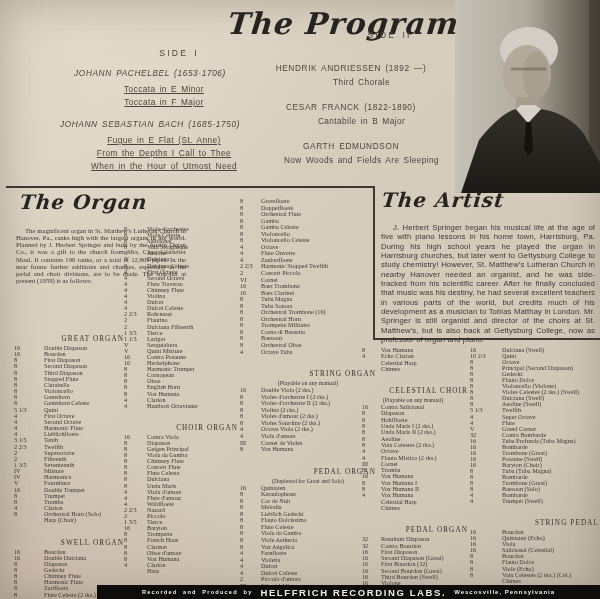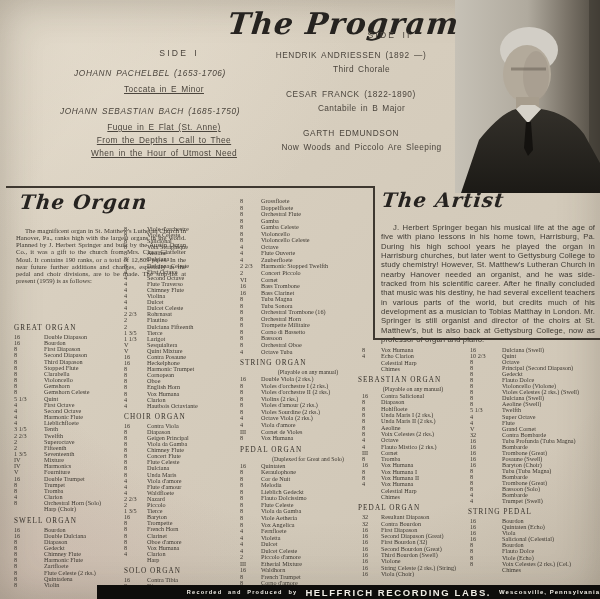--- a/index.html
+++ b/index.html
@@ -40,21 +40,21 @@
   .side-label{font-size:8.6px;letter-spacing:2.2px;margin-bottom:6px;}
   .side1 .side-label{padding-left:58px;}
   .side2 .side-label{padding-left:77px;}
   .program-composer{margin-top:9px;line-height:13px;letter-spacing:.6px;}
   .program-work{line-height:13px;}
   .side1 .program-work{padding-left:28px;text-decoration:underline;}
   .side2 .program-work{padding-left:21px;}
   .side1 .program-composer{margin-bottom:3px;font-style:italic;}
   .side2 .program-composer{margin-bottom:1px;}
   .side2 .program-composer{margin-top:12px;}
-  .side2 .program-composer:first-child{margin-top:9px;}
+  .side2 .program-composer:first-child{margin-top:22px;}
 
   
   .organ-intro{
     position:absolute;left:16px;top:227px;width:170px;
     font-family:"Liberation Serif", serif;font-size:6.7px;line-height:7.15px;
     text-align:justify;text-indent:9px;color:#3e3931;
   }
 
   
   .artist-bio{
@@ -72,29 +72,29 @@
   .col-e{left:468px;top:347px;width:131px;--lh:6.05px;}
   .stop-row{display:flex;line-height:var(--lh);font-size:6.2px;white-space:nowrap;}
   .stop-row .num{flex:0 0 auto;white-space:nowrap;}
   .col-a .num{width:30px;}
   .col-b .num{width:23px;}
   .col-c .num{width:21px;}
   .col-d .num{width:23px;padding-left:4px;box-sizing:border-box;}
   .col-e .num{width:34px;padding-left:2px;box-sizing:border-box;}
   .stop-row .name{flex:1 1 auto;overflow:hidden;}
   .sec-header{
-    font-size:7.2px;letter-spacing:1.1px;text-align:left;color:#37322b;
-    margin:4px 0 2px;line-height:8px;white-space:nowrap;
+    font-size:7.2px;letter-spacing:1.1px;text-align:right;color:#37322b;
+    margin:15px 0 2px;line-height:8px;white-space:nowrap;
   }
   .sec-note{font-size:5.9px;text-align:center;line-height:6.5px;margin-bottom:.5px;white-space:nowrap;}
 
   
   .footer-bar{
     position:absolute;left:97px;right:0;top:585px;height:14px;background:#0e0d0b;
-    display:flex;align-items:center;justify-content:flex-end;gap:8px;color:#efece4;
+    display:flex;align-items:center;justify-content:center;gap:8px;color:#efece4;
     white-space:nowrap;
   }
   .footer-prefix{font-size:5.6px;font-weight:bold;letter-spacing:1.2px;word-spacing:3px;}
   .footer-label{font-size:9.5px;font-weight:bold;letter-spacing:1.6px;}
   .footer-loc{font-size:6px;font-weight:bold;letter-spacing:1px;}
 </style>
 </head>
 <body>
 
 <div class="cover">
@@ -132,35 +132,36 @@
 
   <div class="rule hrule1"></div>
   <div class="rule vrule"></div>
   <div class="rule hrule2"></div>
 
   <div class="side side1">
     <div class="side-label">SIDE I</div>
     <div>
         <div class="program-composer">JOHANN PACHELBEL (1653-1706)</div>
         <div class="program-work">Toccata in E Minor</div>
+        <div class="program-work">Toccata in F Major</div>
         <div class="program-composer">JOHANN SEBASTIAN BACH (1685-1750)</div>
         <div class="program-work">Fugue in E Flat (St. Anne)</div>
         <div class="program-work">From the Depths I Call to Thee</div>
         <div class="program-work">When in the Hour of Utmost Need</div>
       </div>
   </div>
   <div class="side side2">
     <div class="side-label">SIDE II</div>
     <div>
         <div class="program-composer">HENDRIK ANDRIESSEN (1892 —)</div>
         <div class="program-work">Third Chorale</div>
         <div class="program-composer">CESAR FRANCK (1822-1890)</div>
         <div class="program-work">Cantabile in B Major</div>
         <div class="program-composer">GARTH EDMUNDSON</div>
-        <div class="program-work">Now Woods and Piccolo Are Sleeping</div>
+        <div class="program-work">Now Woods and Fields Are Sleeping</div>
       </div>
   </div>
 
   <div class="organ-intro">The magnificent organ in St. Matthew's Lutheran Church in Hanover, Pa., ranks high with the largest organs in the world. Planned by J. Herbert Springer and built by the Austin Organ Co., it was a gift to the church from Mrs. Clara Glatfelter Moul. It contains 190 ranks, or a total of 12,809 pipes. In the near future further additions and changes, especially in the pedal and choir divisions, are to be made. The stop-list at present (1959) is as follows:</div>
 
   <div class="artist-bio">J. Herbert Springer began his musical life at the age of five with piano lessons in his home town, Harrisburg, Pa. During his high school years he played the organ in Harrisburg churches, but later went to Gettysburg College to study chemistry! However, St. Matthew's Lutheran Church in nearby Hanover needed an organist, and he was side-tracked from his scientific career. After he finally concluded that music was his destiny, he had several excellent teachers in various parts of the world, but credits much of his development as a musician to Tobias Matthay in London. Mr. Springer is still organist and director of the choirs at St. Matthew's, but is also back at Gettysburg College, now as professor of organ and piano.</div>
 
   <div class="stopcol col-a">
       <div class="sec-header">GREAT ORGAN</div>
       <div class="stop-row">
@@ -773,21 +774,21 @@
         <span class="name">Echo Clarion</span>
       </div>
       <div class="stop-row">
         <span class="num"></span>
         <span class="name">Celestial Harp</span>
       </div>
       <div class="stop-row">
         <span class="num"></span>
         <span class="name">Chimes</span>
       </div>
-      <div class="sec-header">SEBASTIAN ORGAN</div>
+      <div class="sec-header">CELESTIAL CHOIR</div>
       <div class="sec-note">(Playable on any manual)</div>
       <div class="stop-row">
         <span class="num">16</span>
         <span class="name">Contra Salicional</span>
       </div>
       <div class="stop-row">
         <span class="num">8</span>
         <span class="name">Diapason</span>
       </div>
       <div class="stop-row">

